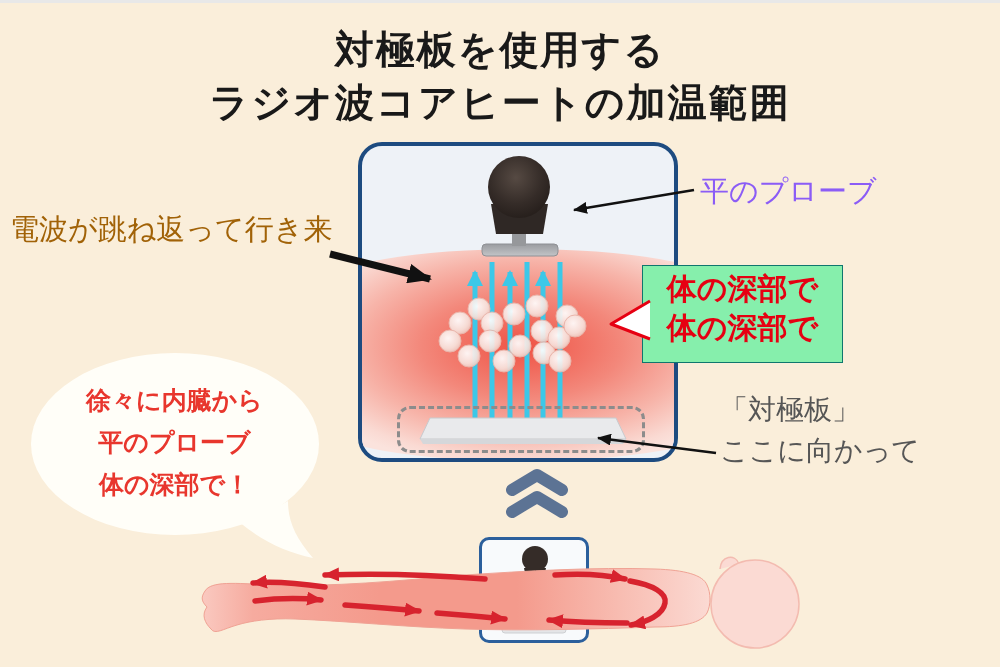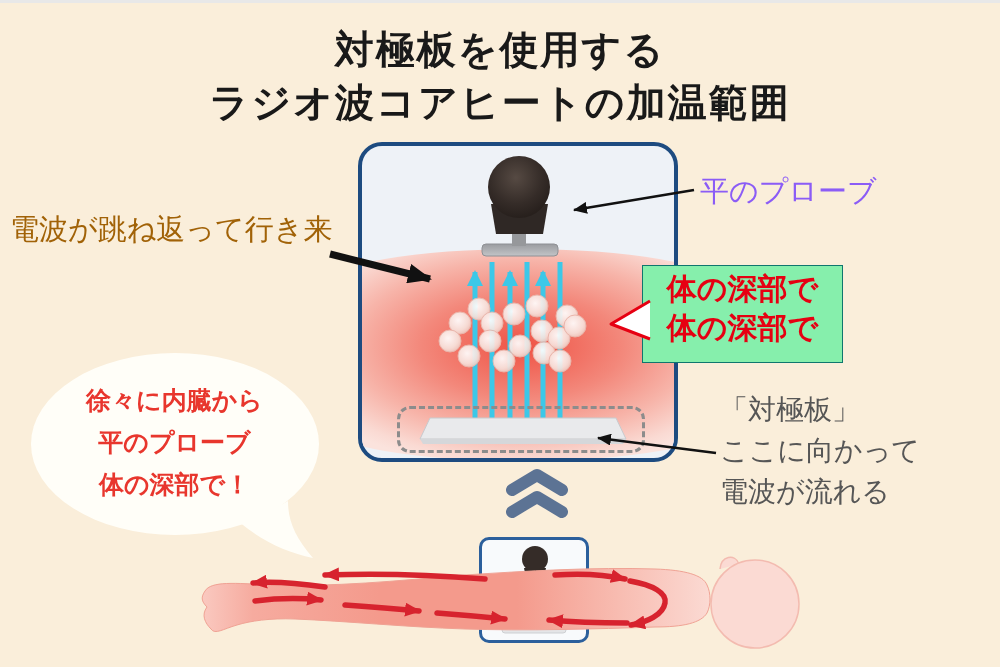--- a/index.html
+++ b/index.html
@@ -175,21 +175,20 @@
     <div>体の深部で</div>
     <div>体の深部で</div>
   </div>
   <svg class="callout-pointer" width="60" height="62" viewBox="0 0 60 62">
     <path d="M52,10 L13,33 L52,48" fill="#ffffff" stroke="#E60012" stroke-width="3" stroke-linejoin="round"></path>
   </svg>
 
   <div class="electrode-note">
     <div>「対極板」</div>
     <div>ここに向かって</div>
-    <div>電波が流れる</div>
   </div>
 
   <svg class="bubble-svg" width="305" height="215" viewBox="0 0 305 215">
     <ellipse cx="150" cy="93" rx="144" ry="91" fill="#FFFEF8"></ellipse>
     <path d="M200,158 C228,186 256,200 288,207 C270,186 263,170 263,150 C245,161 222,166 200,158 Z" fill="#FFFEF8"></path>
   </svg>
   <div class="bubble-text">
     <div>徐々に内臓から</div>
     <div>平のプローブ</div>
     <div>体の深部で！</div>

